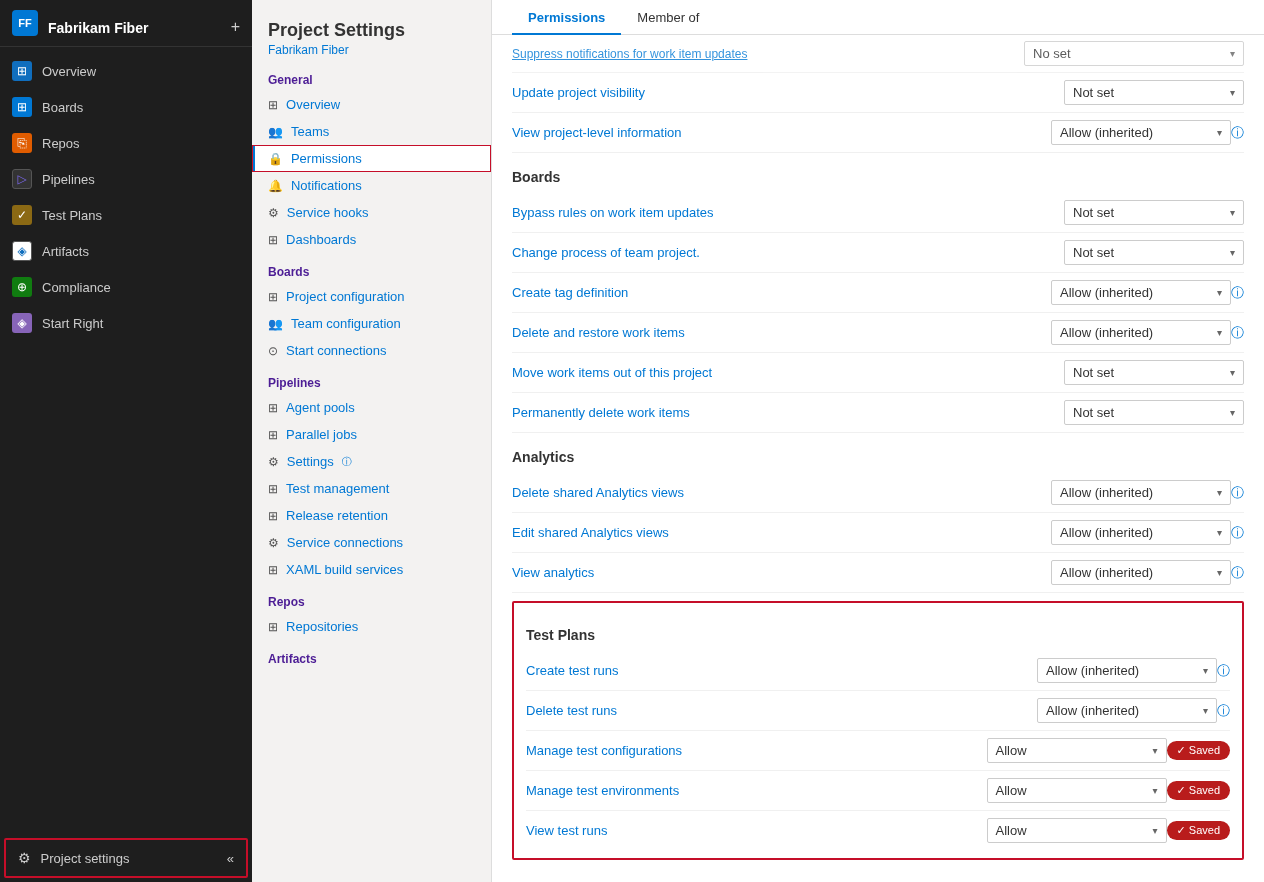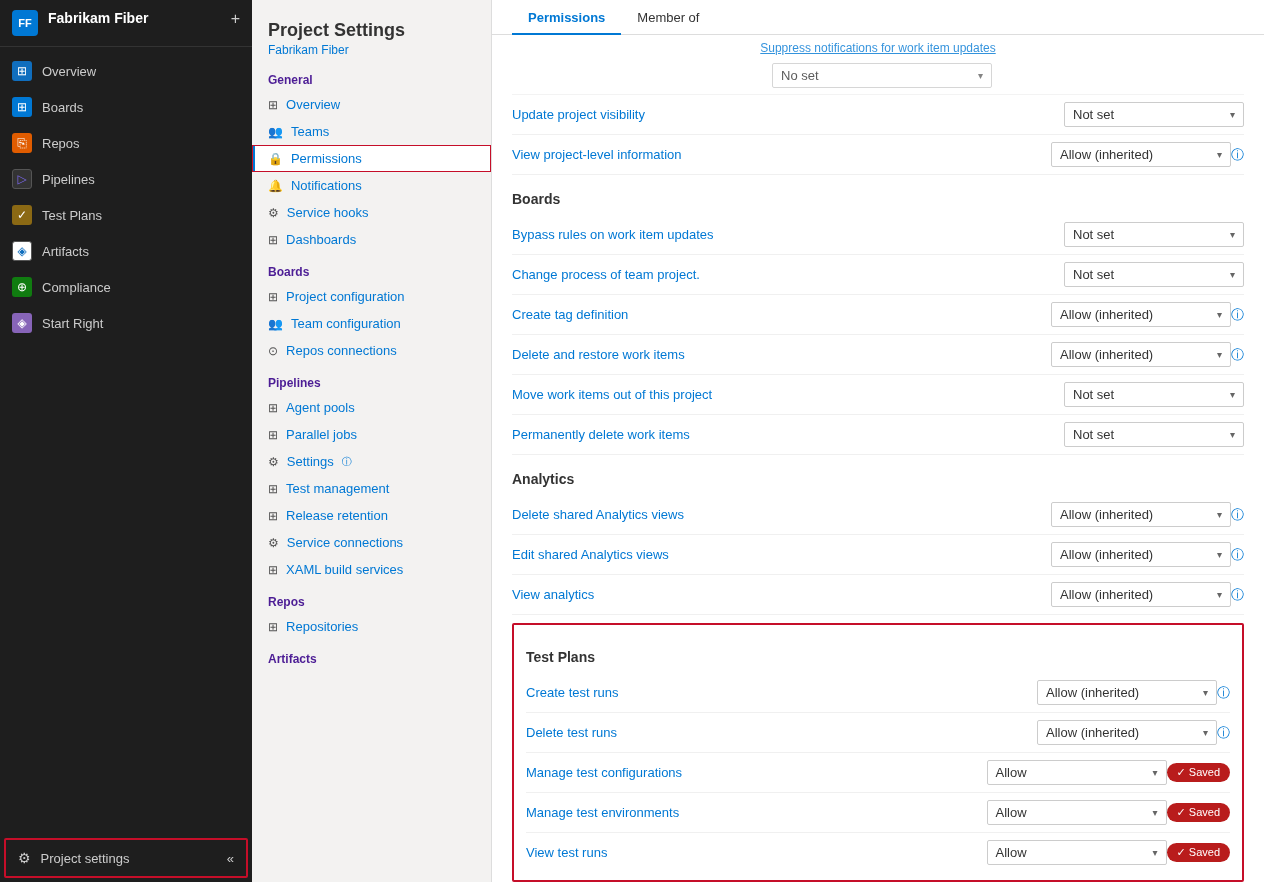--- a/index.html
+++ b/index.html
@@ -10,21 +10,21 @@
       width: 252px;
       background: #1e1e1e;
       display: flex;
       flex-direction: column;
       flex-shrink: 0;
       height: 100%;
       color: #ccc;
     }
     .app-header {
       display: flex;
-      align-items: flex-start;
+      align-items: flex-end;
       padding: 10px 12px;
       border-bottom: 1px solid #333;
       gap: 10px;
     }
     .app-logo {
       width: 26px; height: 26px;
       background: #0078d4;
       border-radius: 4px;
       display: flex; align-items: center; justify-content: center;
       color: #fff; font-weight: bold; font-size: 11px;
@@ -173,23 +173,22 @@
       border: 2px solid #c50e29;
       border-radius: 2px;
       padding: 8px 12px;
       margin-top: 8px;
     }
 
     
     .top-cut-row {
       padding: 6px 0;
       border-bottom: 1px solid #f0f0f0;
-      display: flex; align-items: center; gap: 8px;
+      display: flex; align-items: center; gap: 16px;
       opacity: 0.8;
-      flex-direction: column;
     }
 
     .chevron { font-size: 10px; color: #666; }
   </style>
 </head>
 <body>
 
 <div class="left-nav">
   <div class="app-header">
     <div class="app-logo">FF</div>
@@ -273,21 +272,21 @@
   <div class="middle-item">
     <span class="middle-item-icon">⊞</span>
     <span>Project configuration</span>
   </div>
   <div class="middle-item">
     <span class="middle-item-icon">👥</span>
     <span>Team configuration</span>
   </div>
   <div class="middle-item">
     <span class="middle-item-icon">⊙</span>
-    <span>Repos connections</span>
+    <span>Start connections</span>
   </div>
 
   <div class="section-header">Pipelines</div>
   <div class="middle-item">
     <span class="middle-item-icon">⊞</span>
     <span>Agent pools</span>
   </div>
   <div class="middle-item">
     <span class="middle-item-icon">⊞</span>
     <span>Parallel jobs</span>

